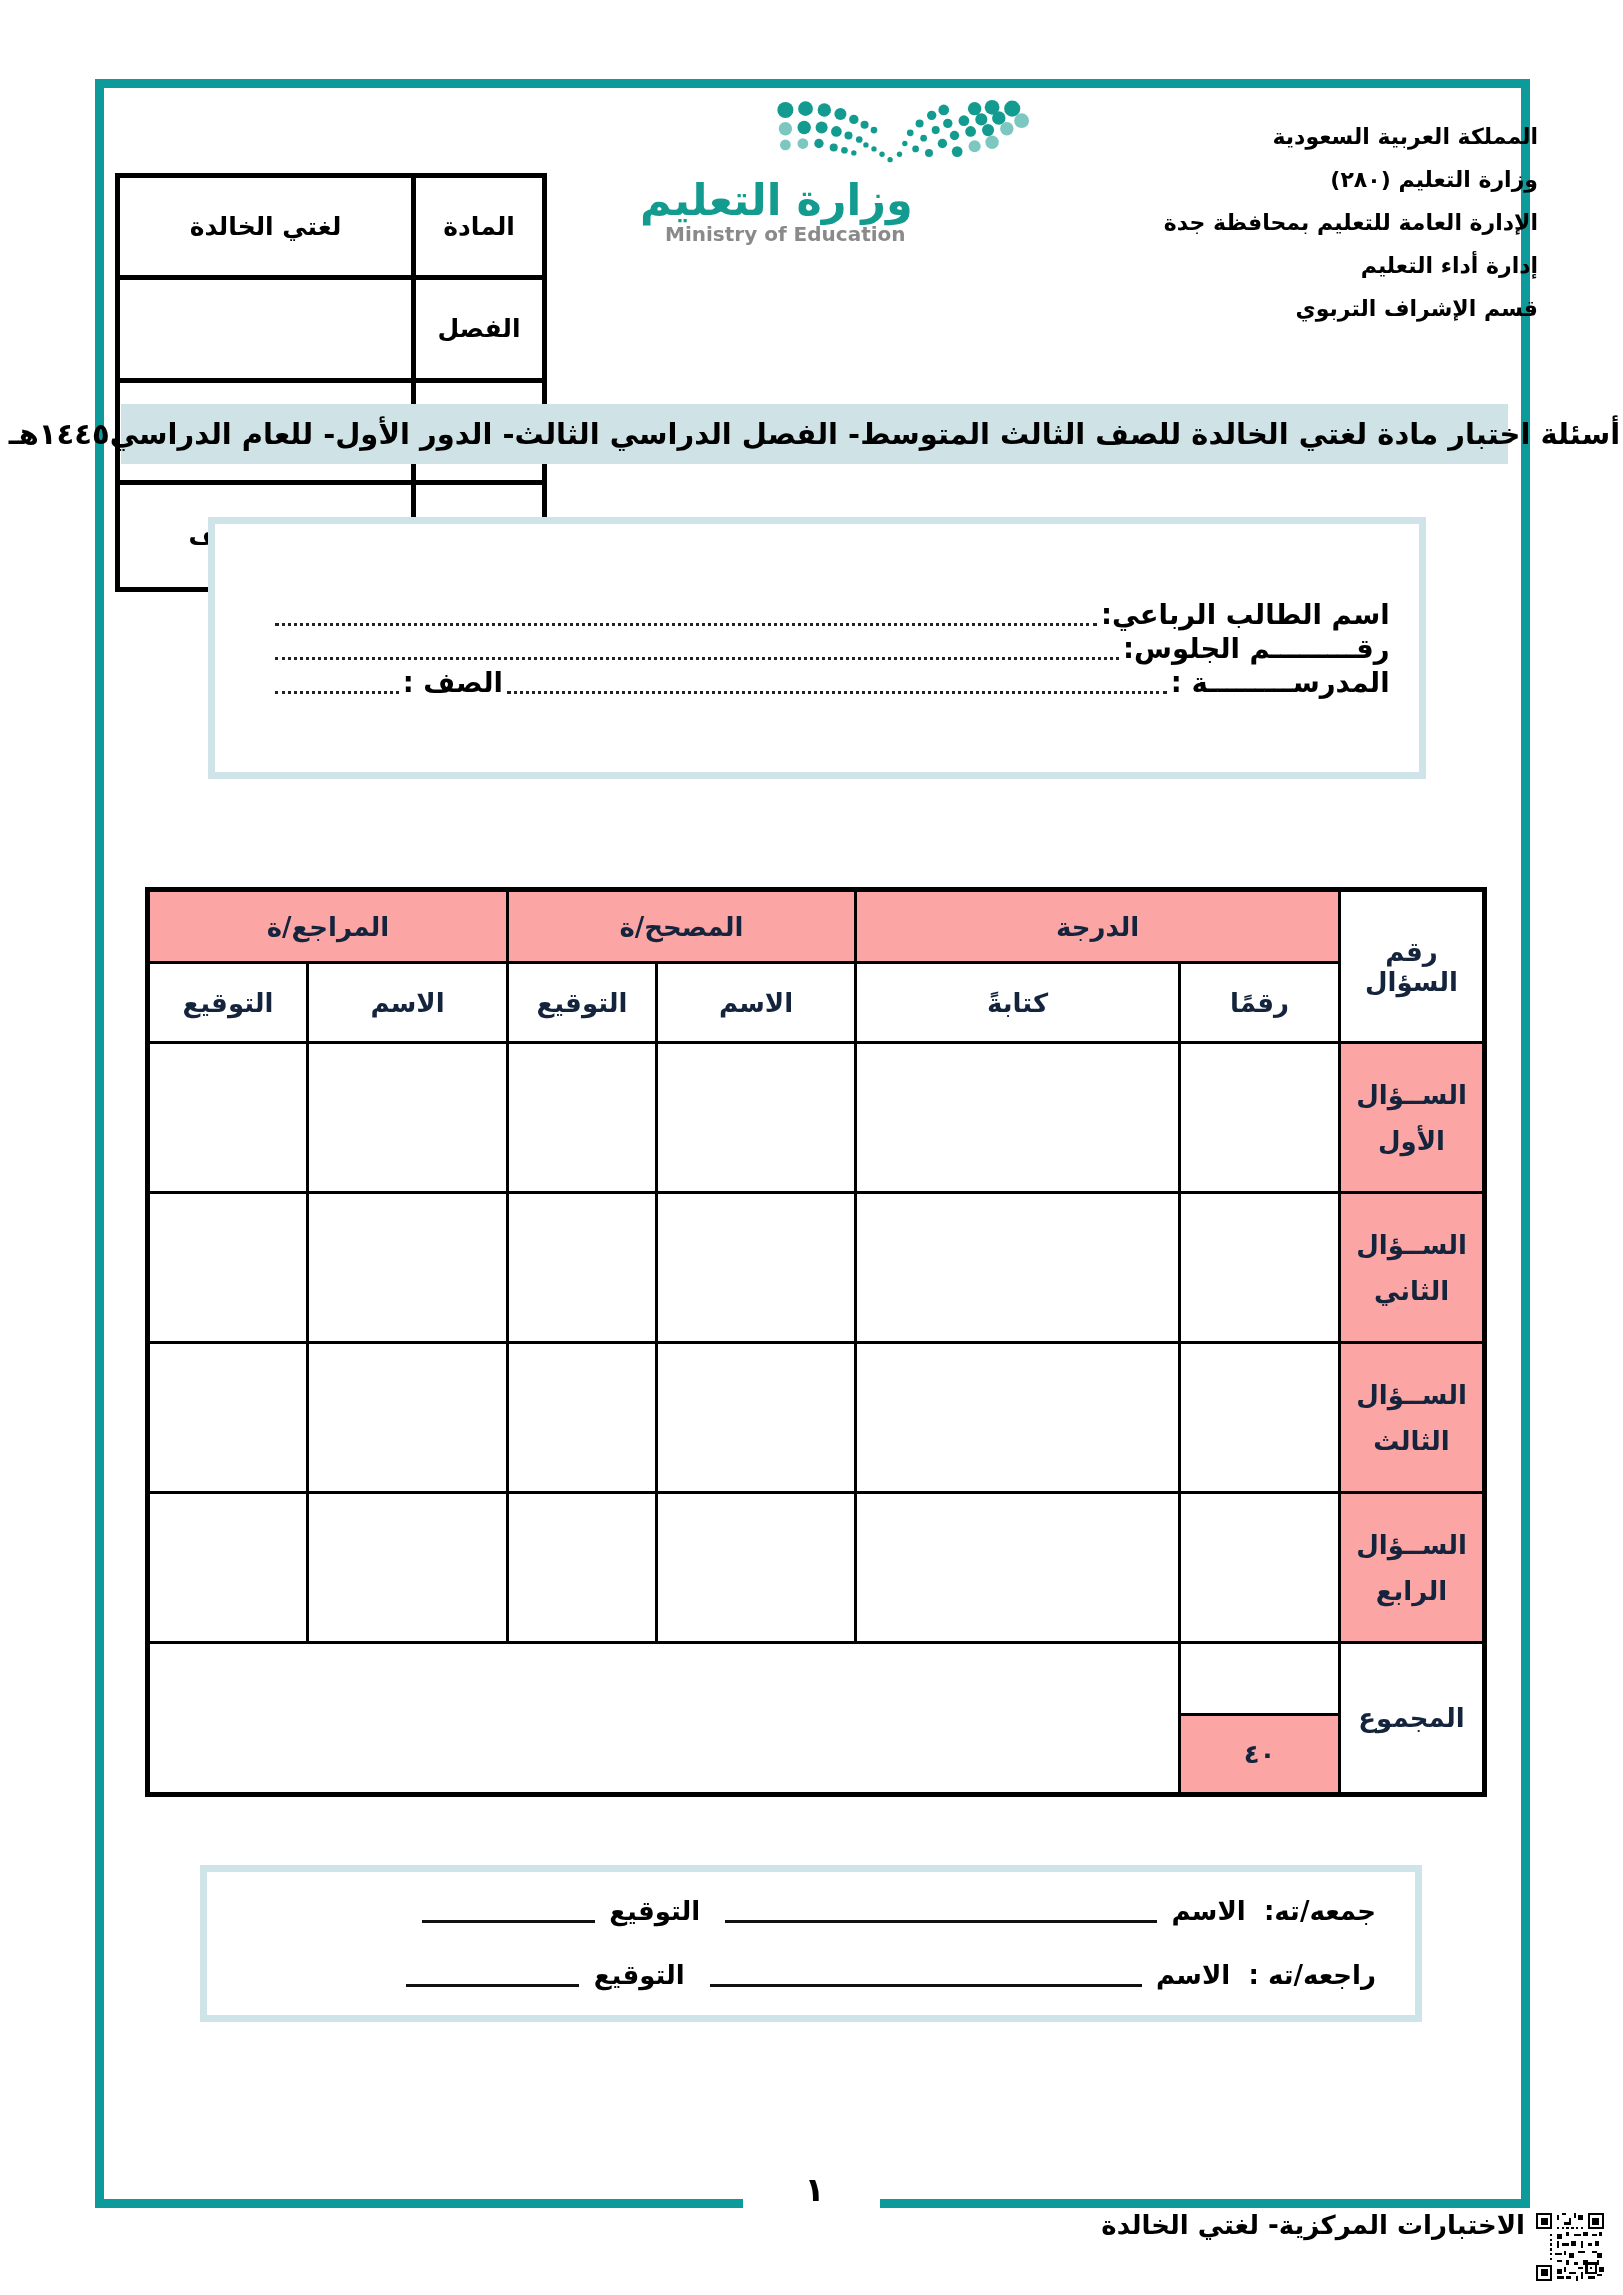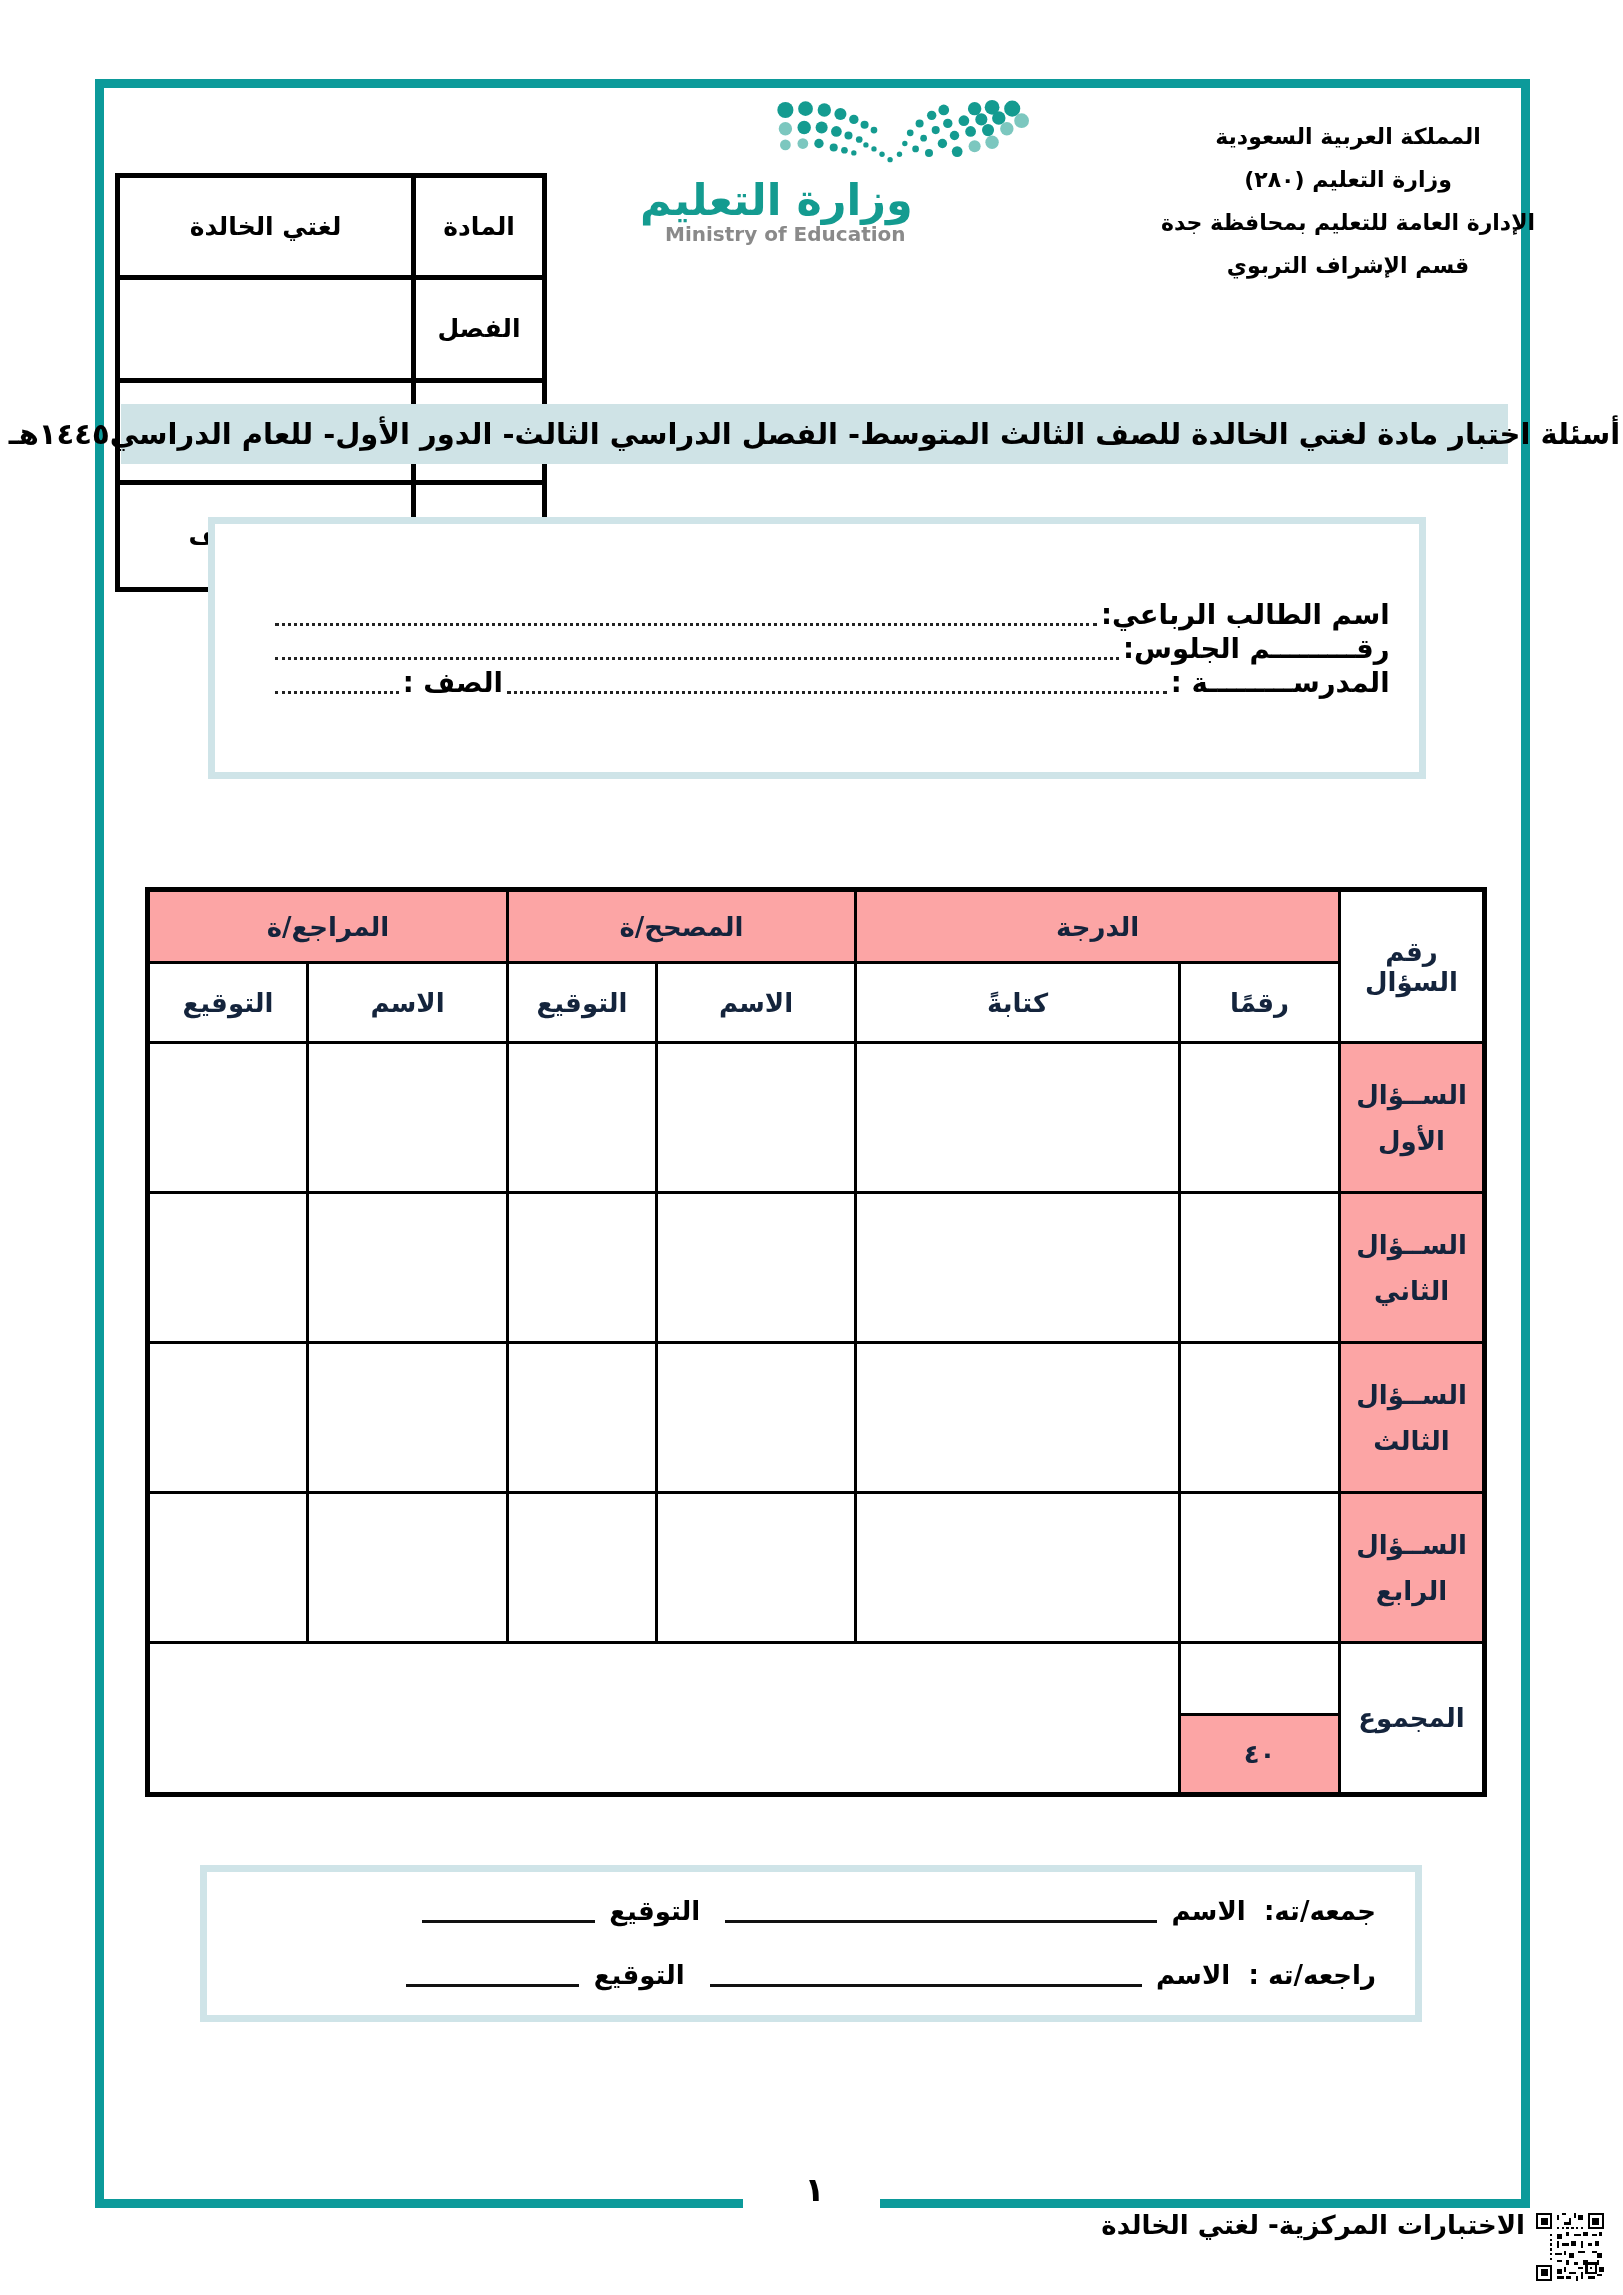--- a/index.html
+++ b/index.html
@@ -28,21 +28,21 @@
   .logo-ar{
     position:absolute; left:9.8px; top:77px; width:255px; text-align:center;
     color:#149b90; font-size:43px; font-weight:bold; letter-spacing:1.3px; white-space:nowrap;
   }
   .logo-en{
     position:absolute; left:9.8px; top:124px; width:255px; text-align:center;
     color:#8a8a8a; font-size:20px; font-weight:bold; white-space:nowrap; direction:ltr;
   }
   
   .ministry-block{
-    position:absolute; left:1158px; top:115px; width:380px; text-align:center;
+    position:absolute; left:1158px; top:115px; width:380px; 
   }
   .ministry-line{font-size:22px; font-weight:bold; line-height:43px; white-space:nowrap;}
   
   .title-banner{
     position:absolute; left:121px; top:404px; width:1387px; height:60px;
     background:#cfe3e6; display:flex; align-items:center; justify-content:center;
   }
   .title-banner span{font-size:29px; font-weight:bold; white-space:nowrap;}
   
   .student-box{
@@ -180,20 +180,21 @@
       </g>
     </svg>
     <div class="logo-ar">وزارة التعليم</div>
     <div class="logo-en">Ministry of Education</div>
   </div>
 
   <div class="ministry-block">
     <div class="ministry-line">المملكة العربية السعودية</div>
     <div class="ministry-line">وزارة التعليم (٢٨٠)</div>
     <div class="ministry-line">الإدارة العامة للتعليم بمحافظة جدة</div>
+    <div class="ministry-line">إدارة أداء التعليم</div>
     <div class="ministry-line">قسم الإشراف التربوي</div>
   </div>
 
   <div class="title-banner">
     <span>أسئلة اختبار مادة لغتي الخالدة للصف الثالث المتوسط- الفصل الدراسي الثالث- الدور الأول- للعام الدراسي١٤٤٥هـ</span>
   </div>
 
   <div class="student-box">
     <div class="sb-row">
       <span class="sb-label">اسم الطالب الرباعي:</span>

